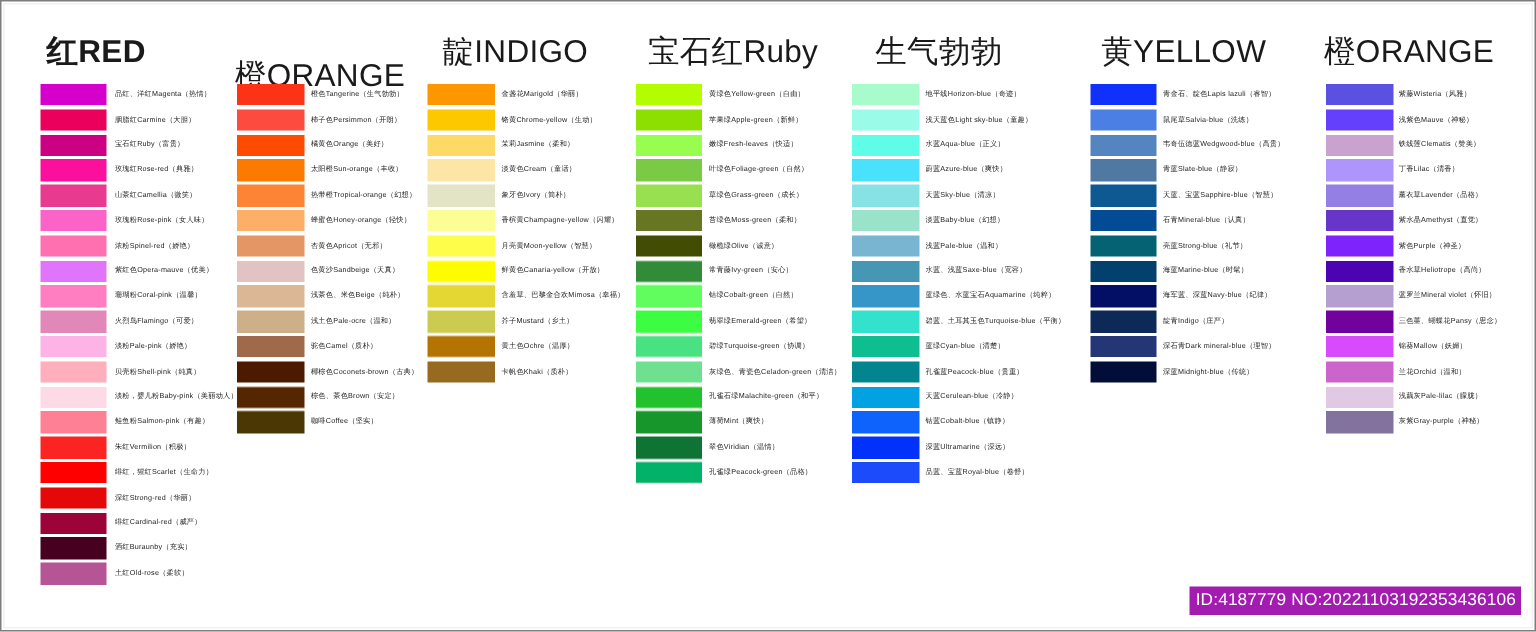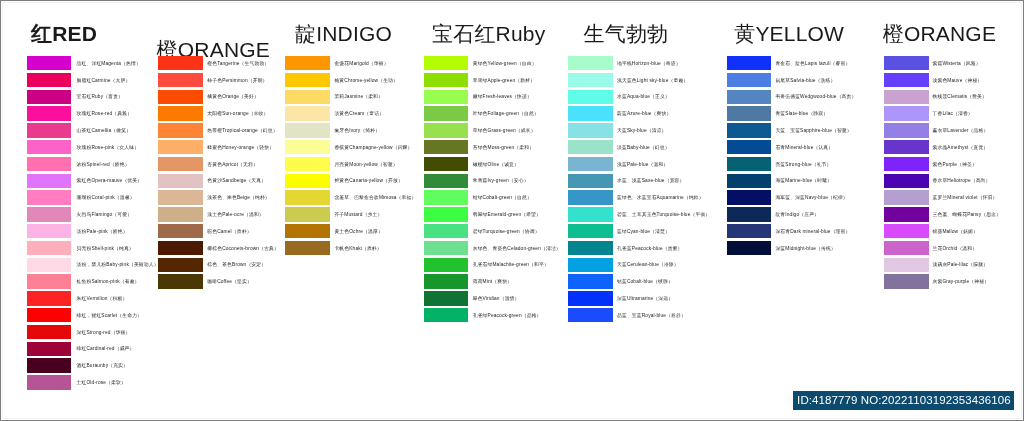--- a/index.html
+++ b/index.html
@@ -9,21 +9,21 @@
 .frame{position:absolute;left:0;top:0;width:1024px;height:421px;border:1px solid #7d7d7d;box-sizing:border-box;pointer-events:none;}
 .frame2{position:absolute;left:2px;top:2px;width:1020px;height:417px;border:1px solid #f2f2f2;box-sizing:border-box;pointer-events:none;}
 .col-title{position:absolute;white-space:nowrap;font-size:21px;letter-spacing:0.2px;color:#1a1a1a;font-family:"Liberation Sans",sans-serif;}
 .sw{position:absolute;left:0;top:0;width:44.6px;height:14.6px;}
 .lbl{position:absolute;white-space:nowrap;font-size:4.8px;letter-spacing:0.15px;color:#1d1d1d;line-height:4.8px;-webkit-font-smoothing:antialiased;transform:translateZ(0);}
 #wm{position:absolute;left:15.8px;top:391.3px;display:flex;align-items:baseline;}
 .wm-logo{font-family:"Liberation Sans",sans-serif;font-size:22.5px;font-weight:bold;font-style:italic;color:#fff;
   -webkit-text-stroke:0.9px #b9b9b9;paint-order:stroke fill;letter-spacing:1.2px;line-height:21px;}
 .wm-site{font-family:"DejaVu Serif",serif;font-size:15.6px;font-weight:bold;font-style:italic;color:#fff;
   -webkit-text-stroke:0.9px #bdbdbd;paint-order:stroke fill;margin-left:9px;line-height:21px;}
-#idbar{position:absolute;left:793.4px;top:390.7px;width:221px;height:19.5px;background:#0c4a6e;color:#fff;
+#idbar{position:absolute;left:793.4px;top:390.7px;width:221px;height:19.5px;background:#a21caf;color:#fff;
   font-size:11.5px;display:flex;align-items:center;justify-content:center;letter-spacing:0.1px;white-space:nowrap;
   font-family:"Liberation Sans",sans-serif;}
 </style>
 </head>
 <body>
 
 <div id="page">
   <div class="frame"></div>
   <div class="frame2"></div>
   <div id="columns">

